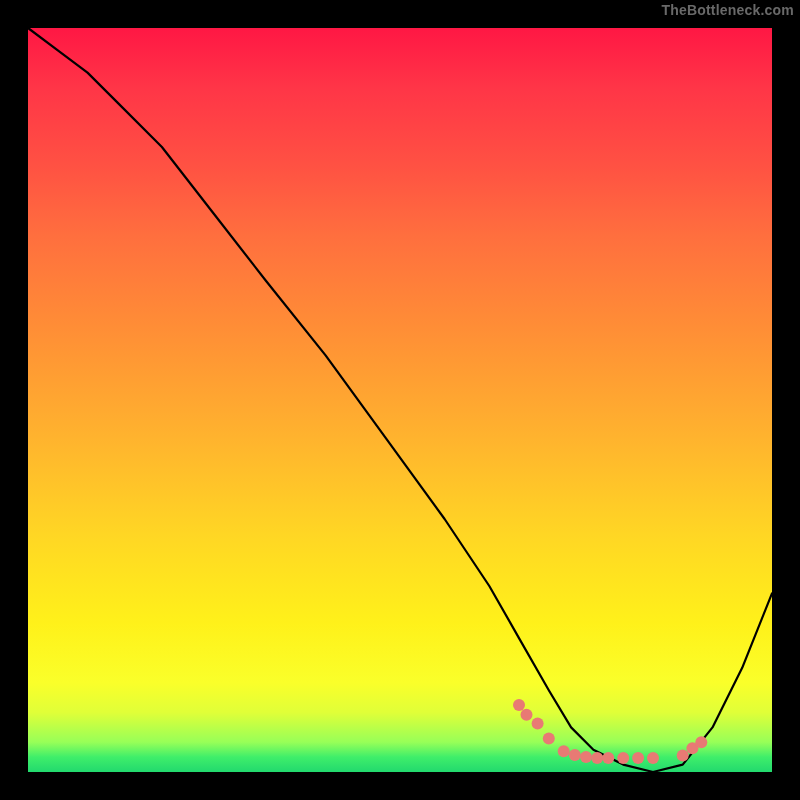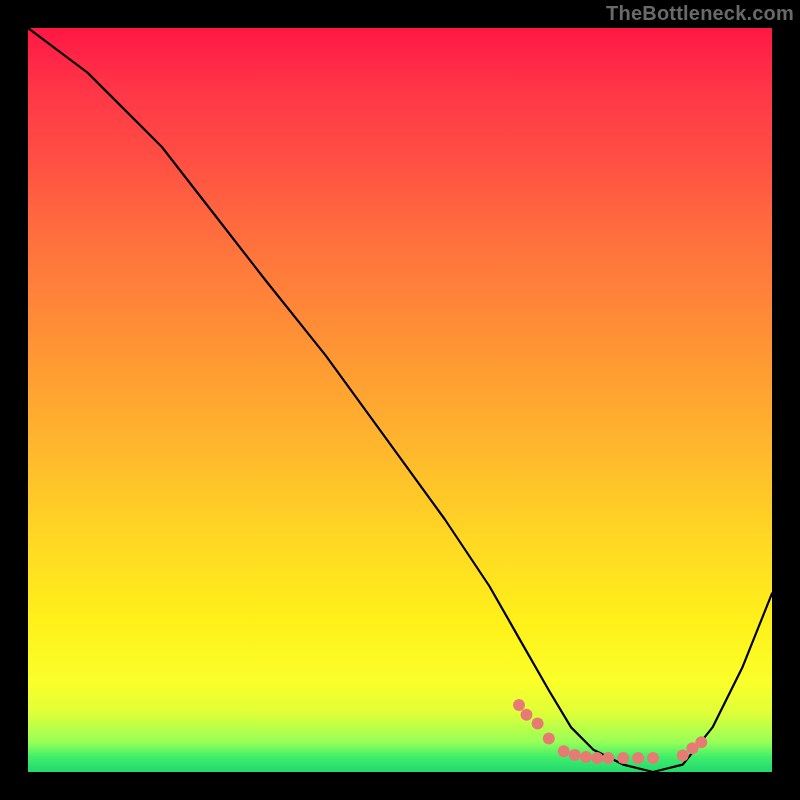--- a/index.html
+++ b/index.html
@@ -15,21 +15,21 @@
     width: 800px;
     height: 800px;
     background: #000;
   }
   .watermark {
     position: absolute;
     top: 2px;
     right: 6px;
     color: #696969;
     font-family: Arial, Helvetica, sans-serif;
-    font-size: 20px;
+    font-size: 14px;
     font-weight: bold;
     letter-spacing: 0.2px;
     z-index: 5;
   }
   .plot-area {
     position: absolute;
     left: 28px;
     top: 28px;
     width: 744px;
     height: 744px;

